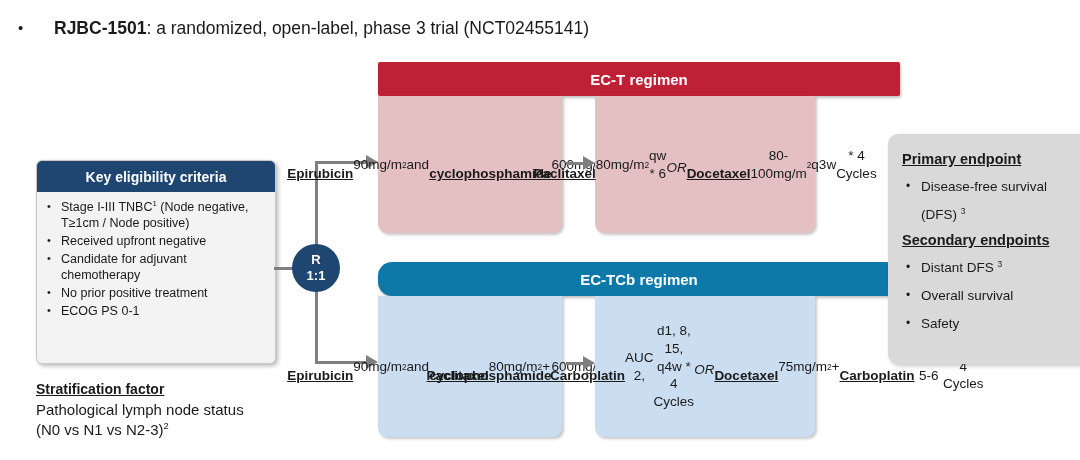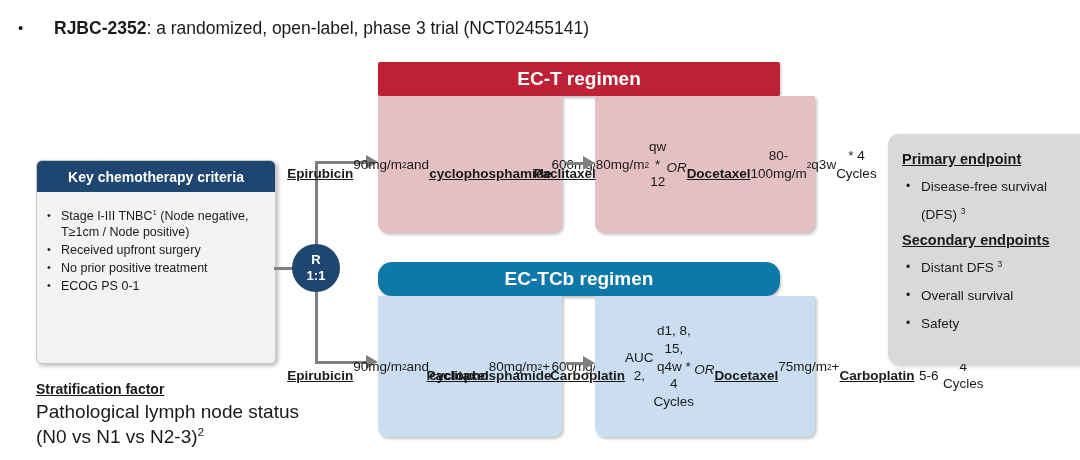--- a/index.html
+++ b/index.html
@@ -14,45 +14,45 @@
   
   .title-row{position:absolute;left:18px;top:18px;width:900px;font-size:17.5px;}
   .title-bullet{position:absolute;left:0;top:1px;font-size:15px;}
   .title-text{position:absolute;left:36px;top:0;white-space:nowrap;}
 
   
   .elig{position:absolute;left:36px;top:160px;width:238px;height:202px;background:#f3f3f3;
         border:1px solid #c9c9c9;border-radius:6px;box-shadow:2px 2px 4px rgba(0,0,0,.28);}
   .elig-header{height:31px;background:var(--navy);color:#fff;font-weight:bold;font-size:14px;
         display:flex;align-items:center;justify-content:center;border-radius:5px 5px 0 0;}
-  .elig-body{padding:16px 6px 0 4px;}
+  .elig-body{padding:7px 6px 0 4px;}
   ul.plainlist{list-style:none;margin:0;padding:0;}
   .elig-body li{position:relative;padding-left:20px;font-size:12.5px;line-height:1.28;margin-bottom:2px;}
   .elig-body li::before{content:"•";position:absolute;left:6px;top:0;font-size:11px;}
 
   
   .strat{position:absolute;left:36px;top:381px;width:270px;}
   .strat-heading{font-size:14px;font-weight:bold;text-decoration:underline;margin-bottom:3px;}
-  .strat-line{font-size:19px;line-height:1.3;}
+  .strat-line{font-size:15px;line-height:1.3;}
 
   
   .rand{position:absolute;left:292px;top:244px;width:48px;height:48px;border-radius:50%;
         background:var(--navy);color:#fff;font-weight:bold;font-size:13px;line-height:1.2;
         display:flex;flex-direction:column;align-items:center;justify-content:center;}
 
   
   .hline,.vline{position:absolute;background:var(--linegray);}
   .hline{height:3px;}
   .vline{width:3px;}
   .arrowhead{position:absolute;width:0;height:0;border-top:7px solid transparent;
         border-bottom:7px solid transparent;border-left:12px solid var(--linegray);}
 
   
-  .arm-header{position:absolute;left:378px;width:402px;height:34px;color:#fff;font-weight:bold;
-        font-size:19px;display:flex;align-items:center;justify-content:center;border-radius:2px;
+  .arm-header{position:absolute;left:378px;width:522px;height:34px;color:#fff;font-weight:bold;
+        font-size:15px;display:flex;align-items:center;justify-content:center;border-radius:2px;
         box-shadow:1px 2px 3px rgba(0,0,0,.25);}
   .hdr-ect{top:62px;background:var(--crimson);}
   .hdr-ectcb{top:262px;background:var(--teal);border-radius:14px;}
   .subbox{position:absolute;display:flex;align-items:center;justify-content:center;text-align:center;
         font-size:13.5px;line-height:1.32;border-radius:0 0 9px 9px;box-shadow:2px 2px 3px rgba(0,0,0,.22);
         padding:4px 6px;box-sizing:border-box;}
   .pink{background:var(--pink);}
   .blue{background:var(--lightblue);}
   .ect-left{left:378px;top:96px;width:184px;height:137px;}
   .ect-right{left:595px;top:96px;width:220px;height:137px;}
@@ -67,29 +67,30 @@
   .ep-list li::before{content:"•";position:absolute;left:4px;top:0;font-size:12px;line-height:2.3;}
   .ep-gap{height:4px;}
 </style>
 </head>
 <body>
 
 <div class="canvas">
 
   <div class="title-row">
     <span class="title-bullet">•</span>
-    <span class="title-text"><span class="b">RJBC-2352</span><span>: a randomized, open-label, phase 3 trial (NCT02455141)</span></span>
+    <span class="title-text"><span class="b">RJBC-1501</span><span>: a randomized, open-label, phase 3 trial (NCT02455141)</span></span>
   </div>
 
   <div class="elig">
-    <div class="elig-header">Key chemotherapy criteria</div>
+    <div class="elig-header">Key eligibility criteria</div>
     <div class="elig-body">
       <ul class="plainlist">
         <li><span>Stage I-III TNBC</span><sup>1</sup><span> (Node negative, T≥1cm / Node positive)</span></li>
-        <li><span>Received upfront surgery</span></li>
+        <li><span>Received upfront negative</span></li>
+        <li><span>Candidate for adjuvant chemotherapy</span></li>
         <li><span>No prior positive treatment</span></li>
         <li><span>ECOG PS 0-1</span></li>
       </ul>
     </div>
   </div>
 
   <div class="strat">
     <div class="strat-heading">Stratification factor</div>
     <div class="strat-line"><span>Pathological lymph node status</span></div>
     <div class="strat-line"><span>(N0 vs N1 vs N2-3)</span><sup>2</sup></div>
@@ -120,21 +121,21 @@
       <span>600mg/m</span>
       <sup>2</sup>
       <span> q3w * 4 Cycles</span>
     </div>
   <div class="hline" style="left:566px;top:162px;width:18px;"></div>
   <div class="arrowhead" style="left:583px;top:156px;"></div>
   <div class="subbox pink ect-right">
       <span class="b u">Paclitaxel</span>
       <span> 80mg/m</span>
       <sup>2</sup>
-      <span> qw * 12</span>
+      <span> qw * 6</span>
       <br>
       <span class="i">OR</span>
       <br>
       <span class="b u">Docetaxel</span>
       <span> 80-100mg/m</span>
       <sup>2</sup>
       <span> q3w</span>
       <br>
       <span>* 4 Cycles</span>
     </div>

